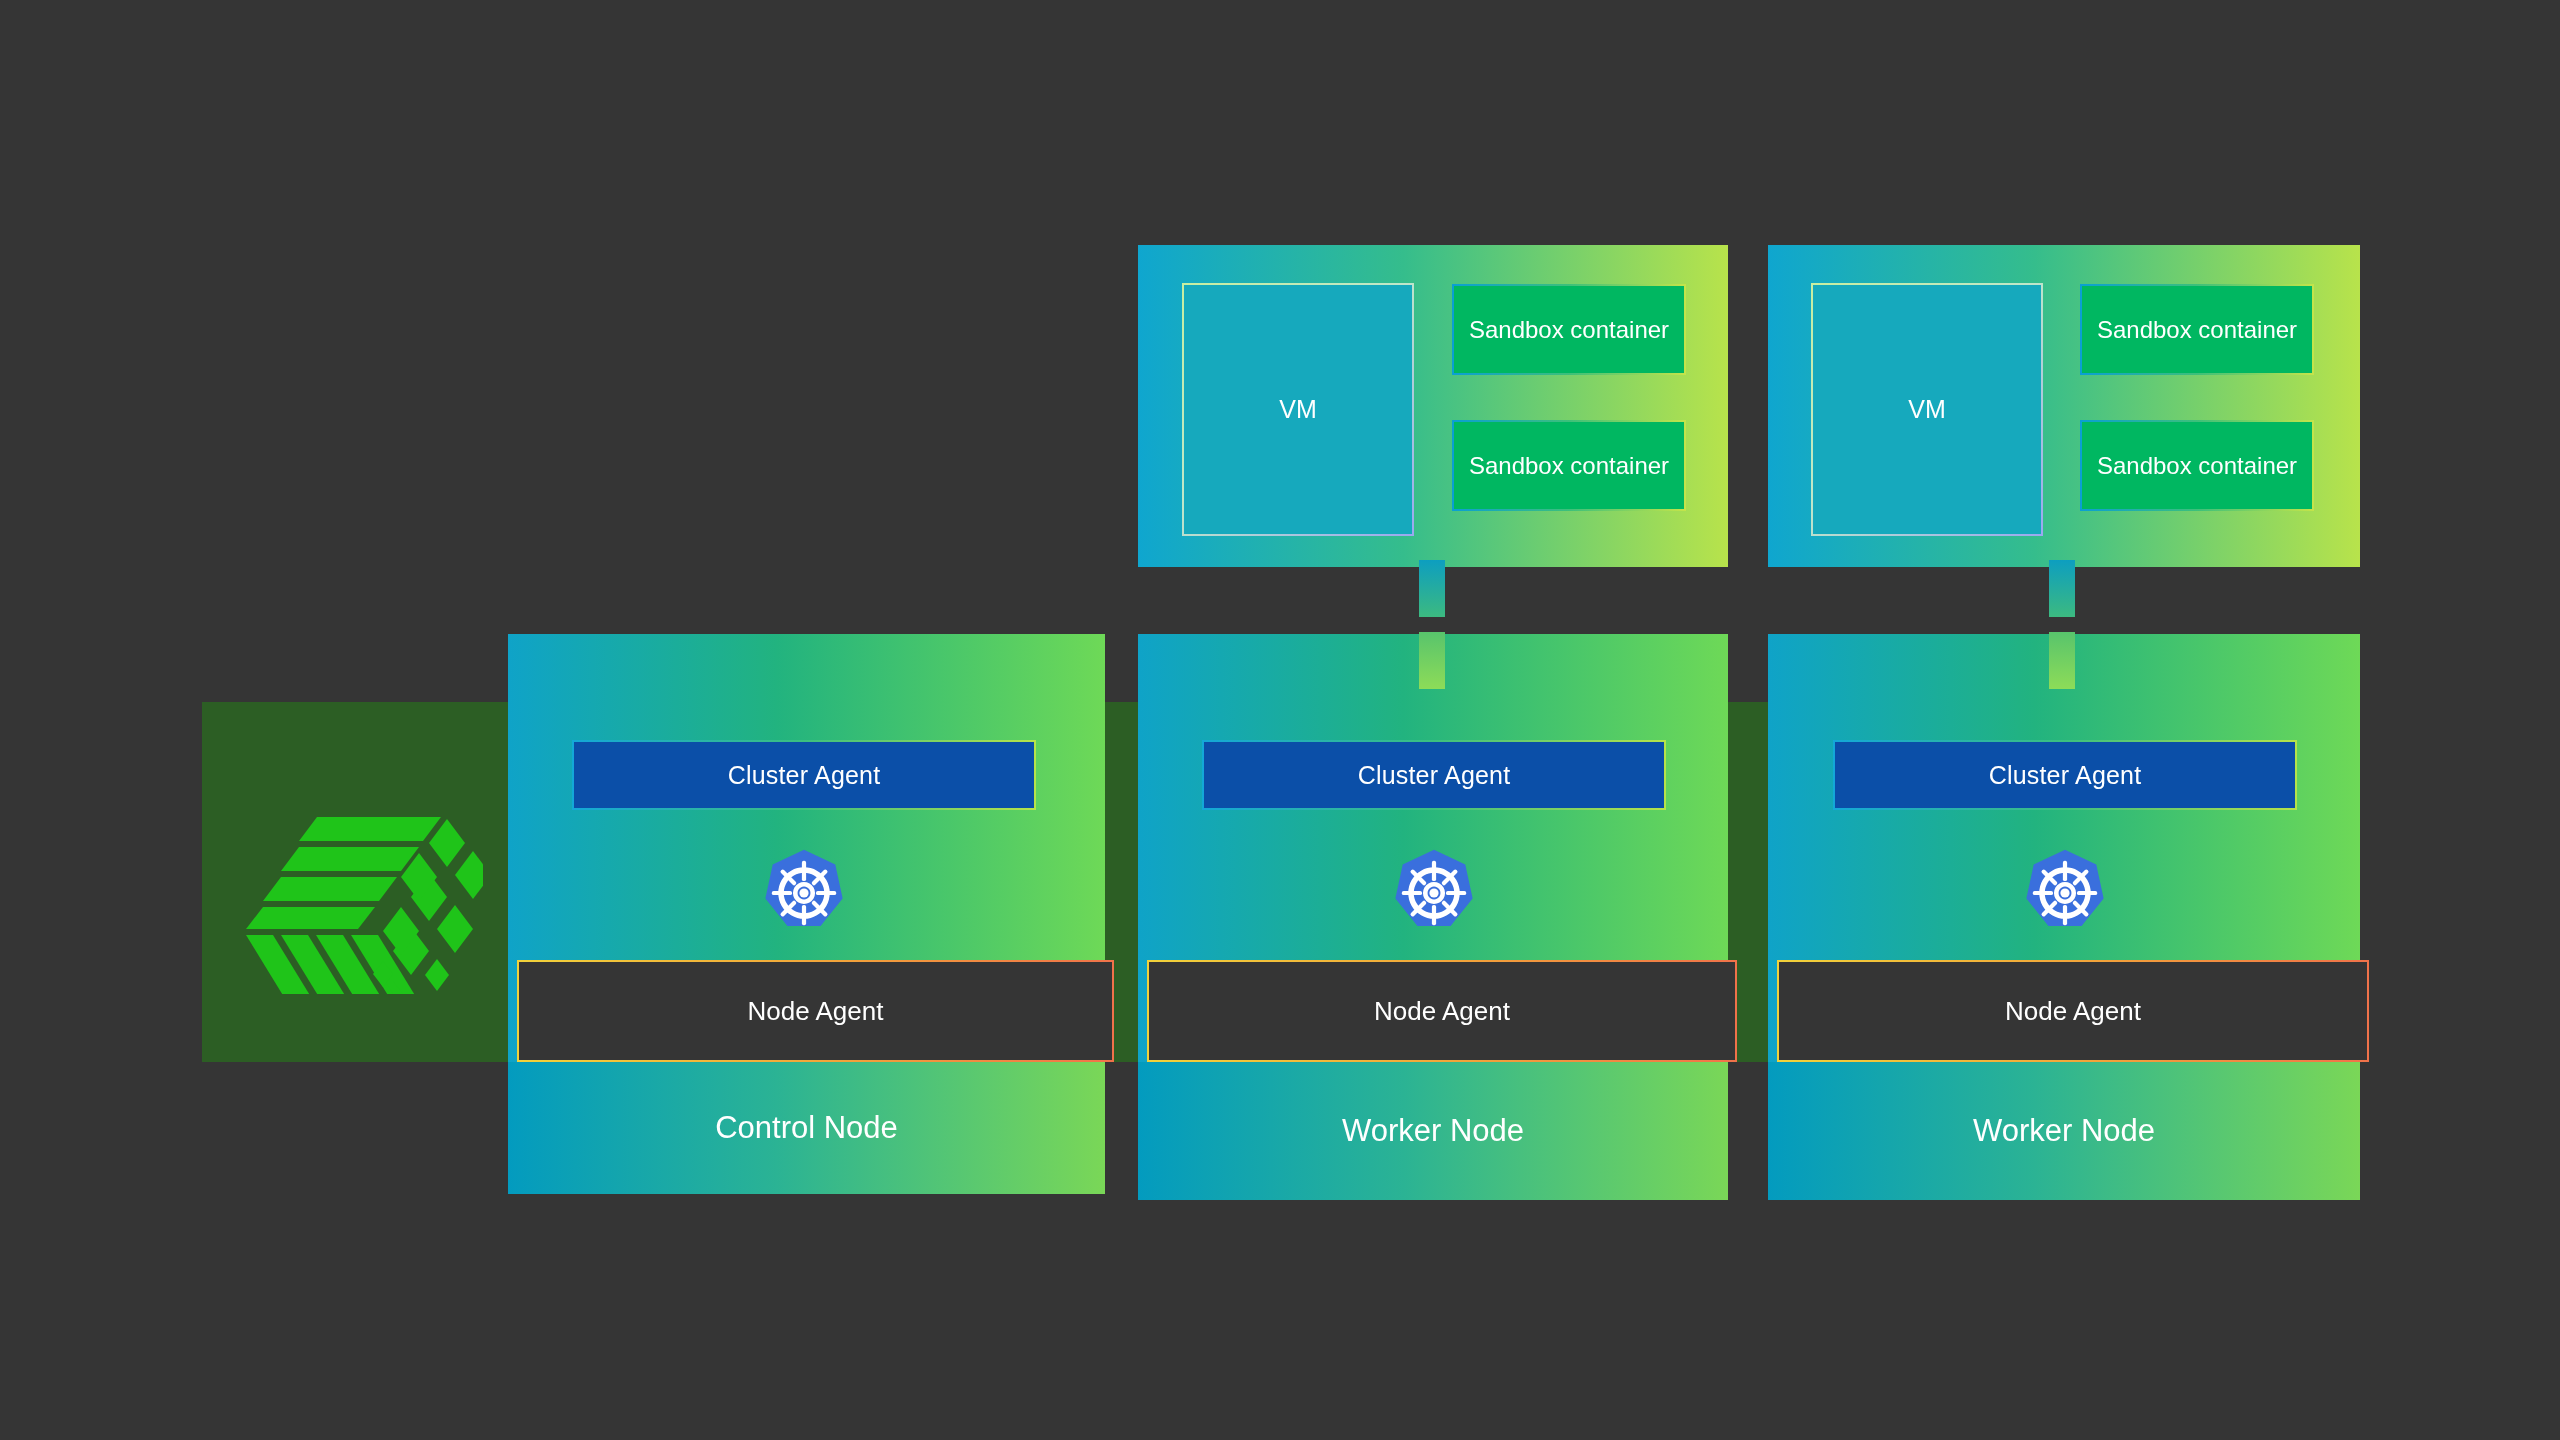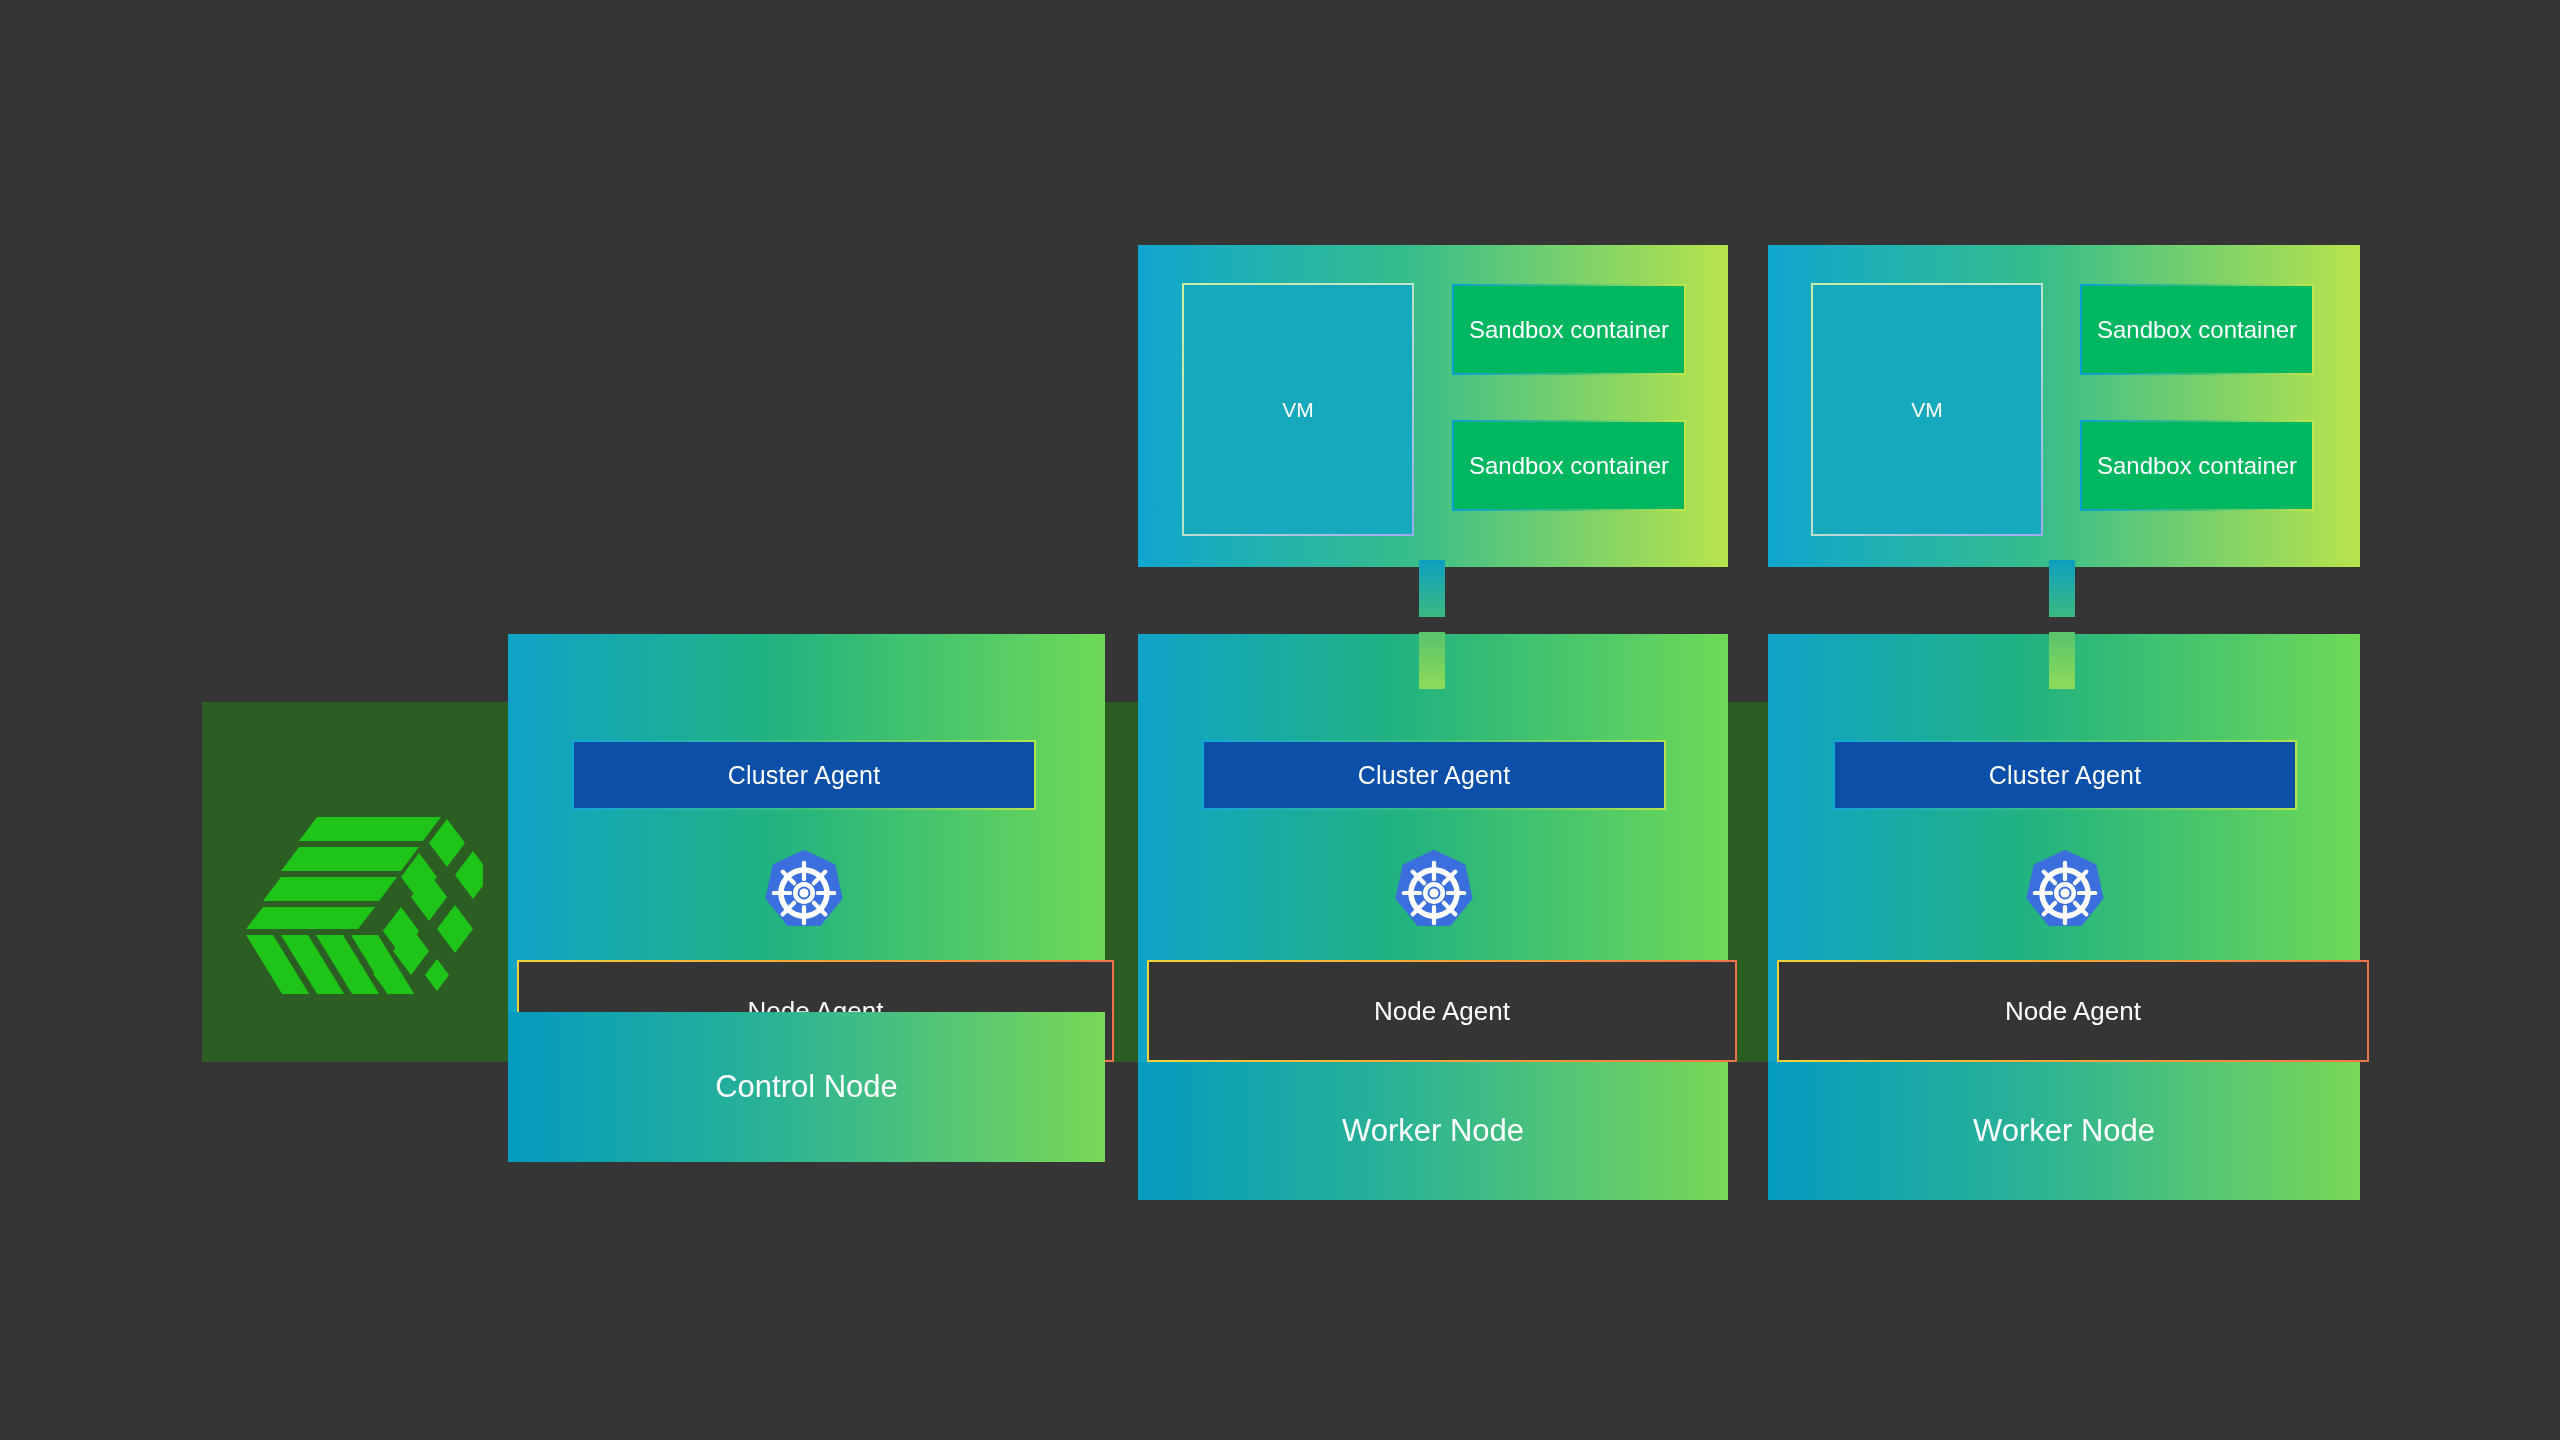--- a/index.html
+++ b/index.html
@@ -88,21 +88,21 @@
 
   
   .vm{
     z-index:6;
     border:2px solid transparent;
     background:
       linear-gradient(#16a9bd,#16a9bd) padding-box,
       linear-gradient(135deg,#c8eea0 0%,#bfe7c9 45%,#9aa8ef 100%) border-box;
     background-clip:padding-box,border-box;
     display:flex;align-items:center;justify-content:center;
-    color:#ffffff;font-size:21px;text-align:center;
+    color:#ffffff;font-size:25px;text-align:center;
   }
 
   
   .sandbox{
     z-index:6;
     border:2px solid transparent;
     background:
       linear-gradient(#00b761,#00b761) padding-box,
       linear-gradient(90deg,#0a9fd4 0%,#3dc07a 50%,#c4e44a 100%) border-box;
     background-clip:padding-box,border-box;
@@ -185,21 +185,21 @@
 
         <path d="M50 38 A12 12 0 1 1 49.99 38 Z M50 43 A7 7 0 1 0 50.01 43 Z"></path>
       </g>
     </svg>
   </div>
 
   <div class="abs node-agent" style="left:508px;top:960px;width:597px;height:102px;">
     <span>Node Agent</span>
   </div>
 
-  <div class="abs node-banner" style="left:508px;top:1012px;width:597px;height:150px;">
+  <div class="abs node-banner" style="left:508px;top:1062px;width:597px;height:132px;">
     <span>Control Node</span>
   </div>
 
   <div class="abs vmhost" style="left:1138px;top:245px;width:590px;height:322px;"></div>
 
   <div class="abs vm" style="left:1182px;top:283px;width:232px;height:253px;">
     <span>VM</span>
   </div>
 
   <div class="abs sandbox" style="left:1452px;top:284px;width:234px;height:91px;">

